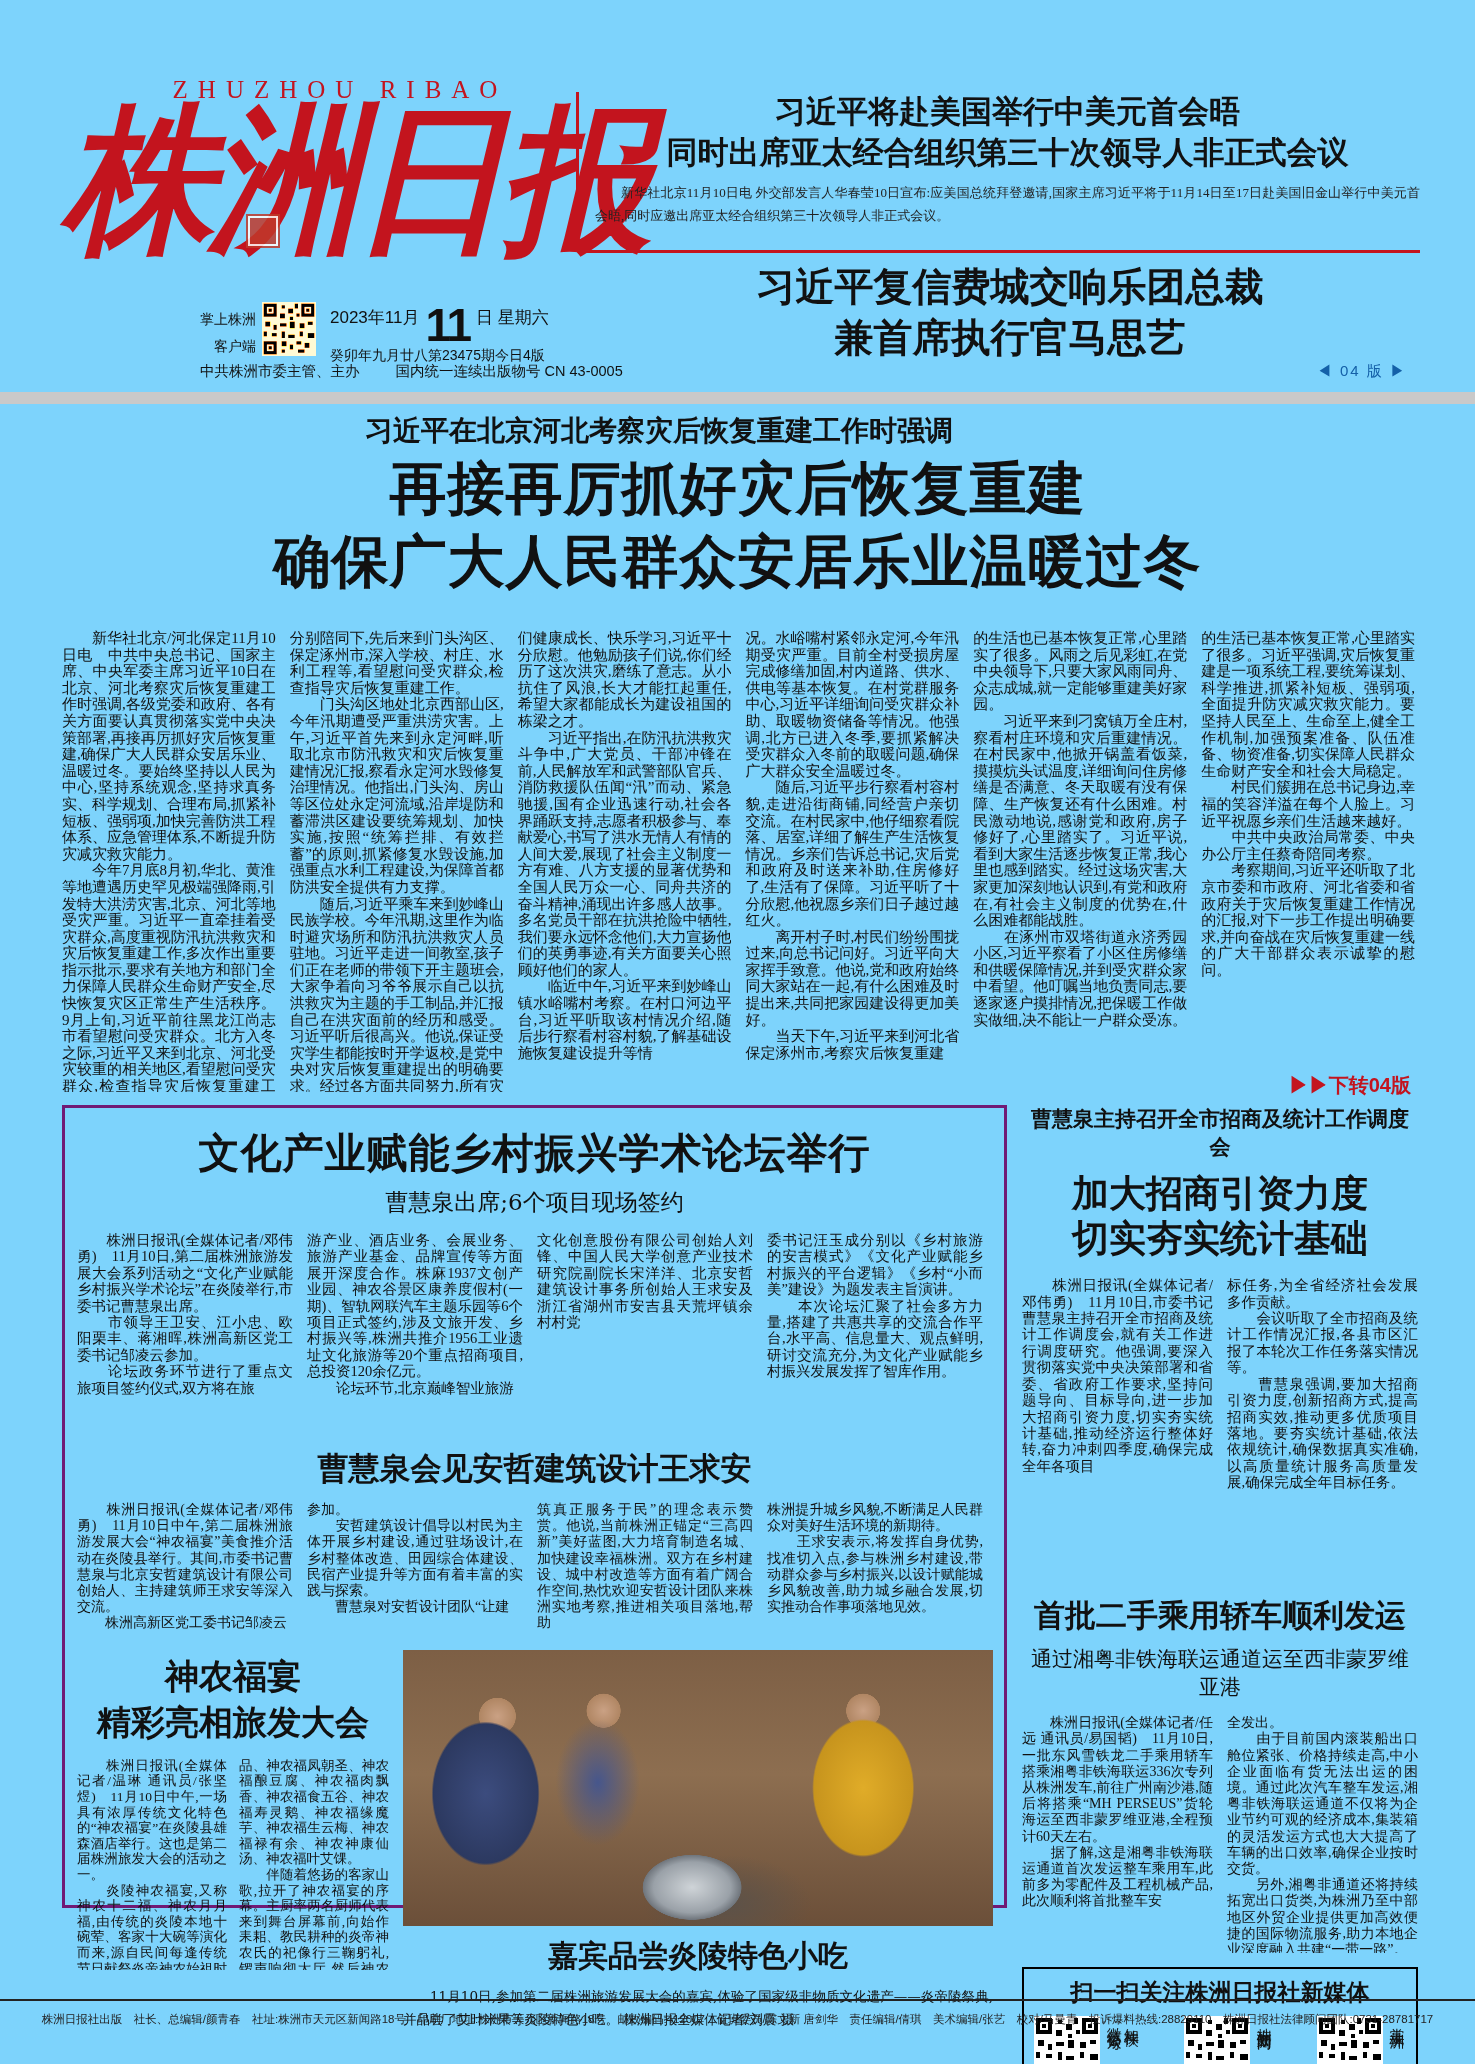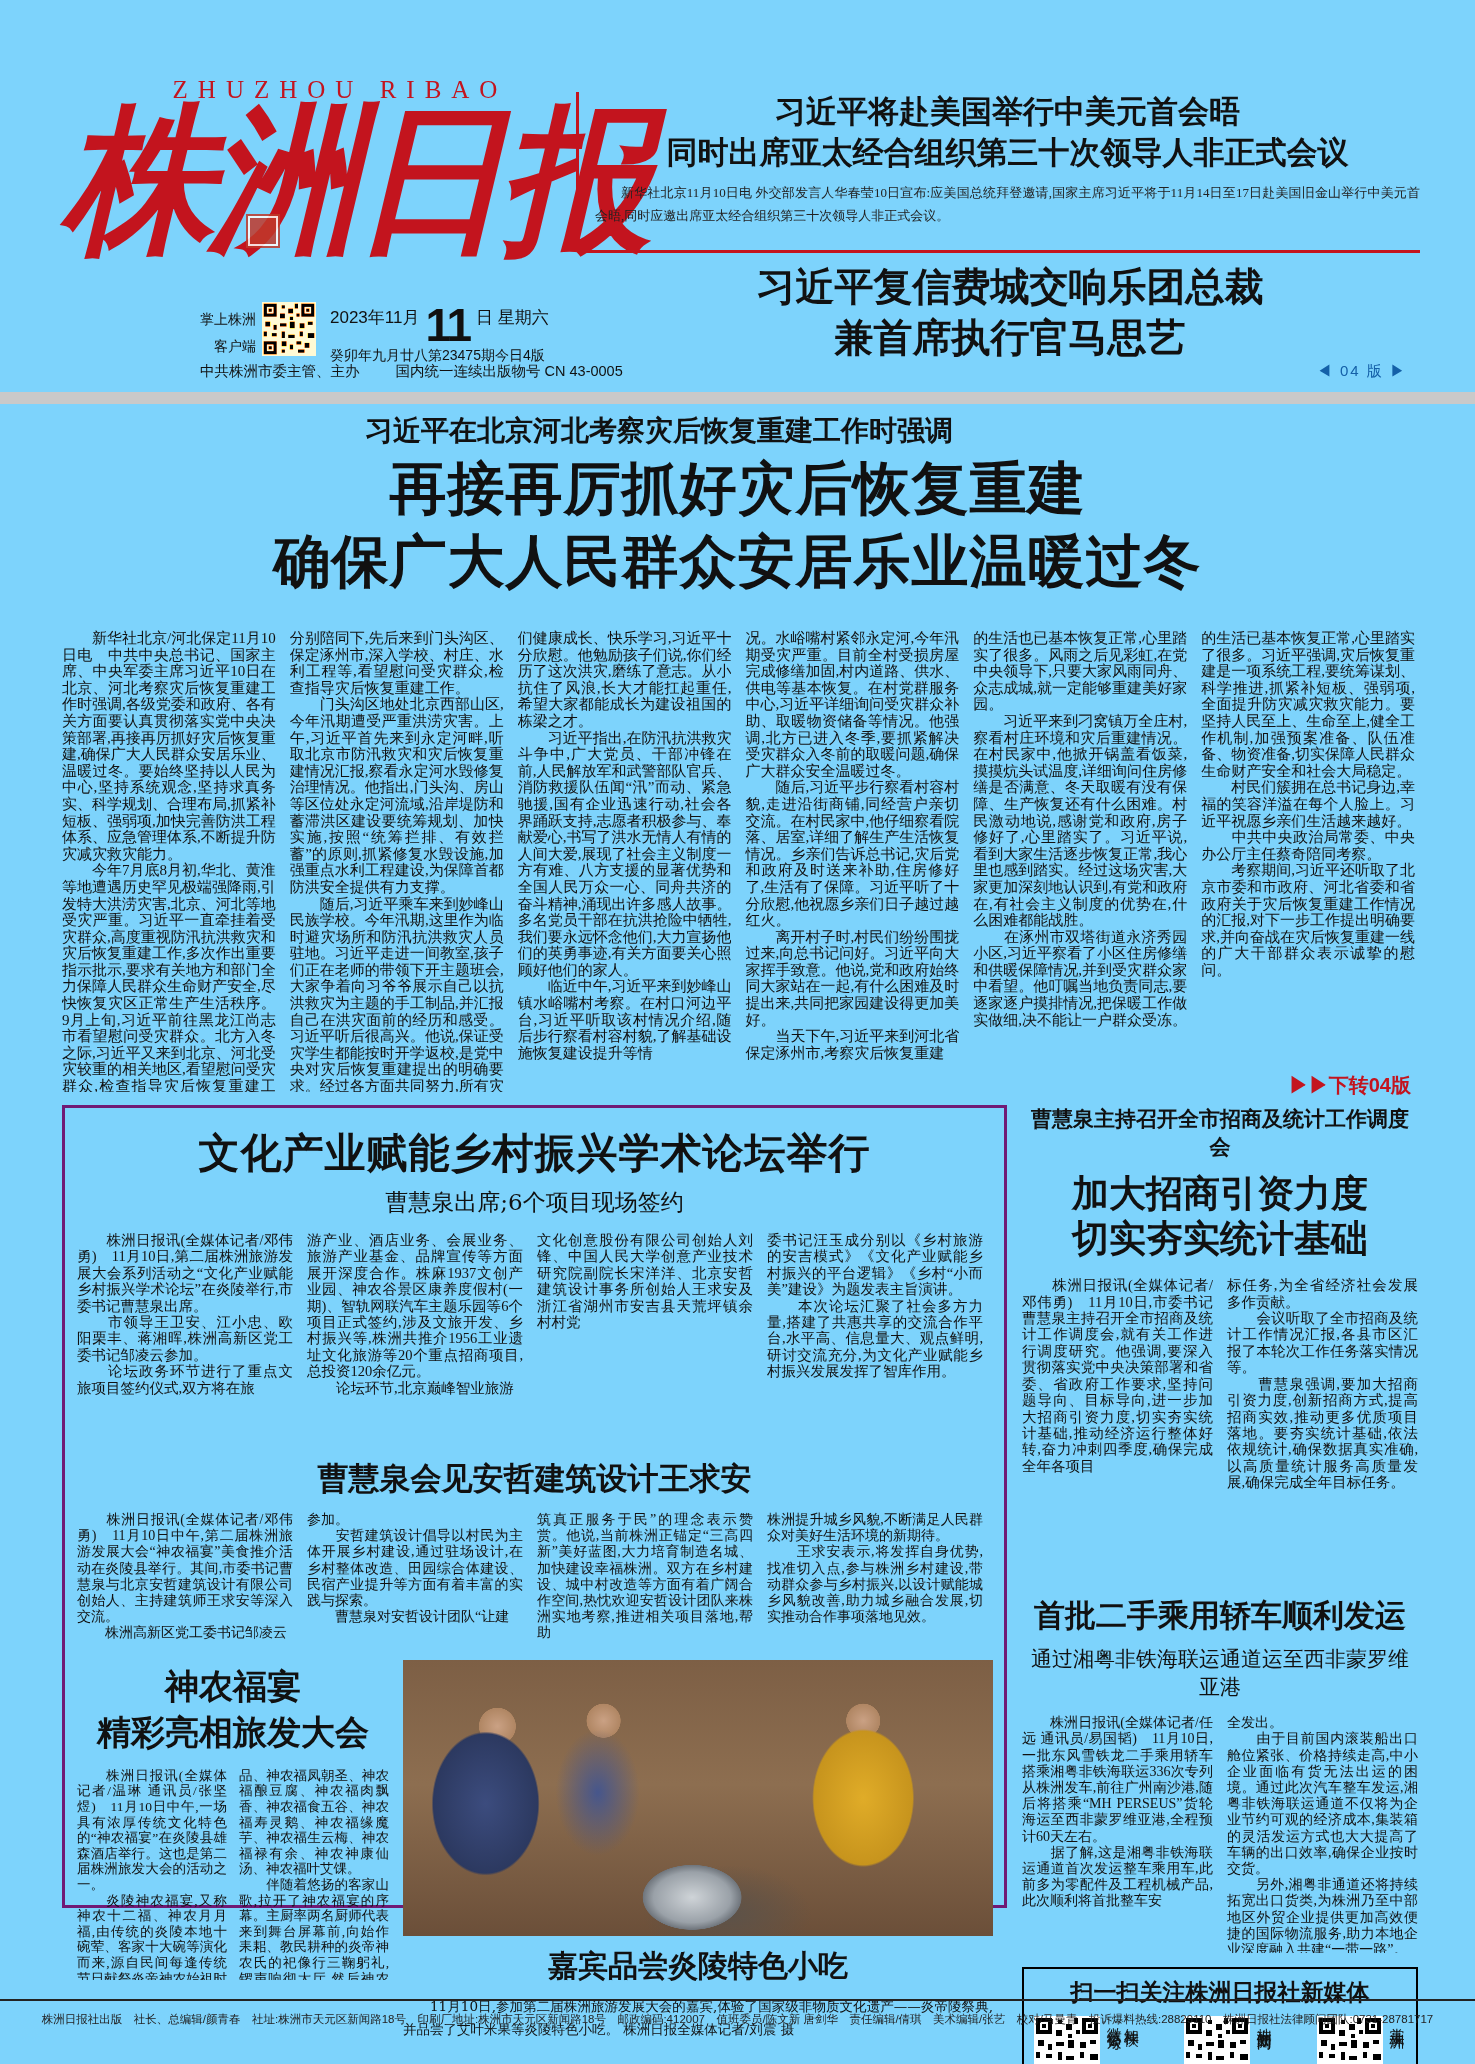--- a/index.html
+++ b/index.html
@@ -51,21 +51,21 @@
   
   .left-box{position:absolute;left:62px;top:1105px;width:945px;height:803px;
             border:3px solid #701a75;box-sizing:border-box;padding:10px 12px;}
   .forum-h{margin-top:8px;text-align:center;font-family:"Liberation Sans",sans-serif;
            font-weight:bold;font-size:41px;letter-spacing:1px;}
   .forum-sub{text-align:center;font-size:23px;margin-top:6px;font-family:"DejaVu Serif",serif;}
   .forum-cols{display:flex;gap:14px;margin-top:14px;height:216px;}
   .fcol{width:216px;height:216px;overflow:hidden;font-size:14.5px;line-height:16.4px;
         text-align:justify;white-space:pre-wrap;}
   .meet-h{text-align:center;font-family:Liberation Serif, serif;font-weight:bold;
-          font-size:31px;margin-top:10px;}
+          font-size:31px;}
   .meet-cols{display:flex;gap:14px;margin-top:12px;height:134px;}
   .meetcol{width:216px;height:134px;overflow:hidden;font-size:14px;line-height:16.2px;
            text-align:justify;white-space:pre-wrap;}
   .box-bottom{display:flex;gap:14px;margin-top:14px;}
   .shen{width:312px;}
   .shen-h{text-align:center;font-weight:bold;font-size:34px;line-height:1.35;
           font-family:"DejaVu Serif",serif;margin-top:4px;}
   .shen-cols{display:flex;gap:12px;margin-top:12px;height:212px;}
   .scol{width:150px;height:212px;overflow:hidden;font-size:13.5px;line-height:15.6px;
         text-align:justify;white-space:pre-wrap;}

